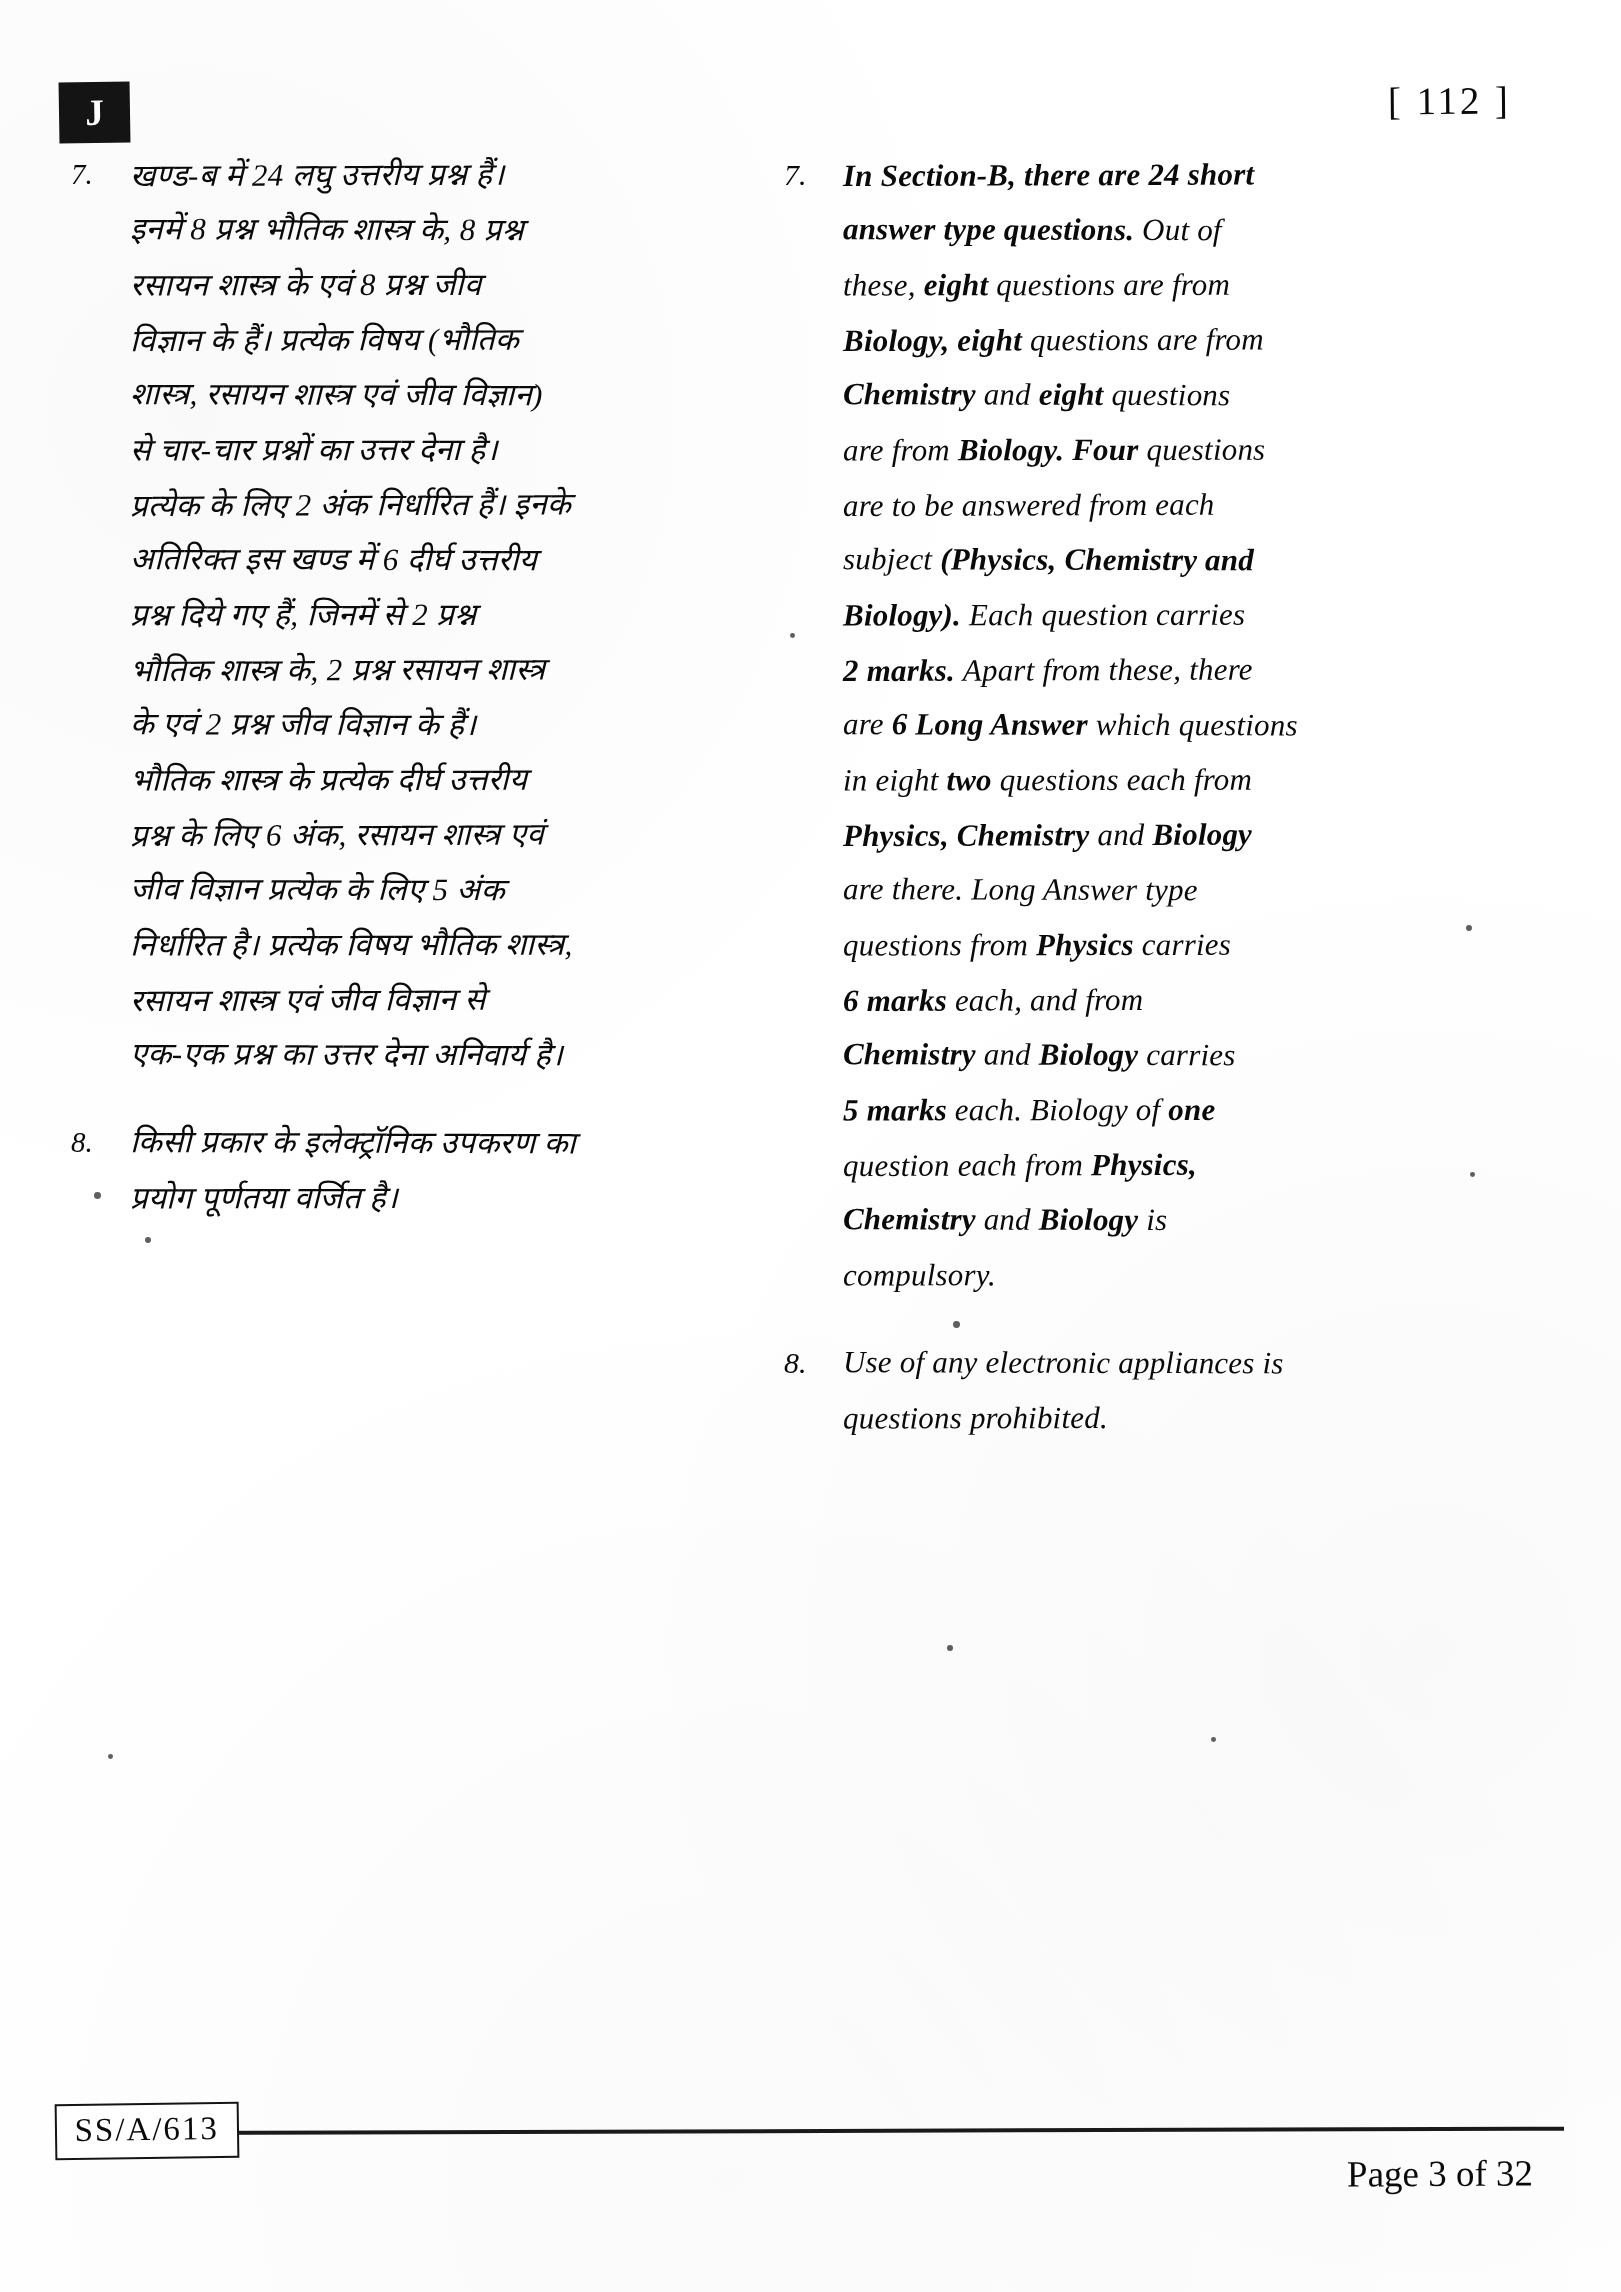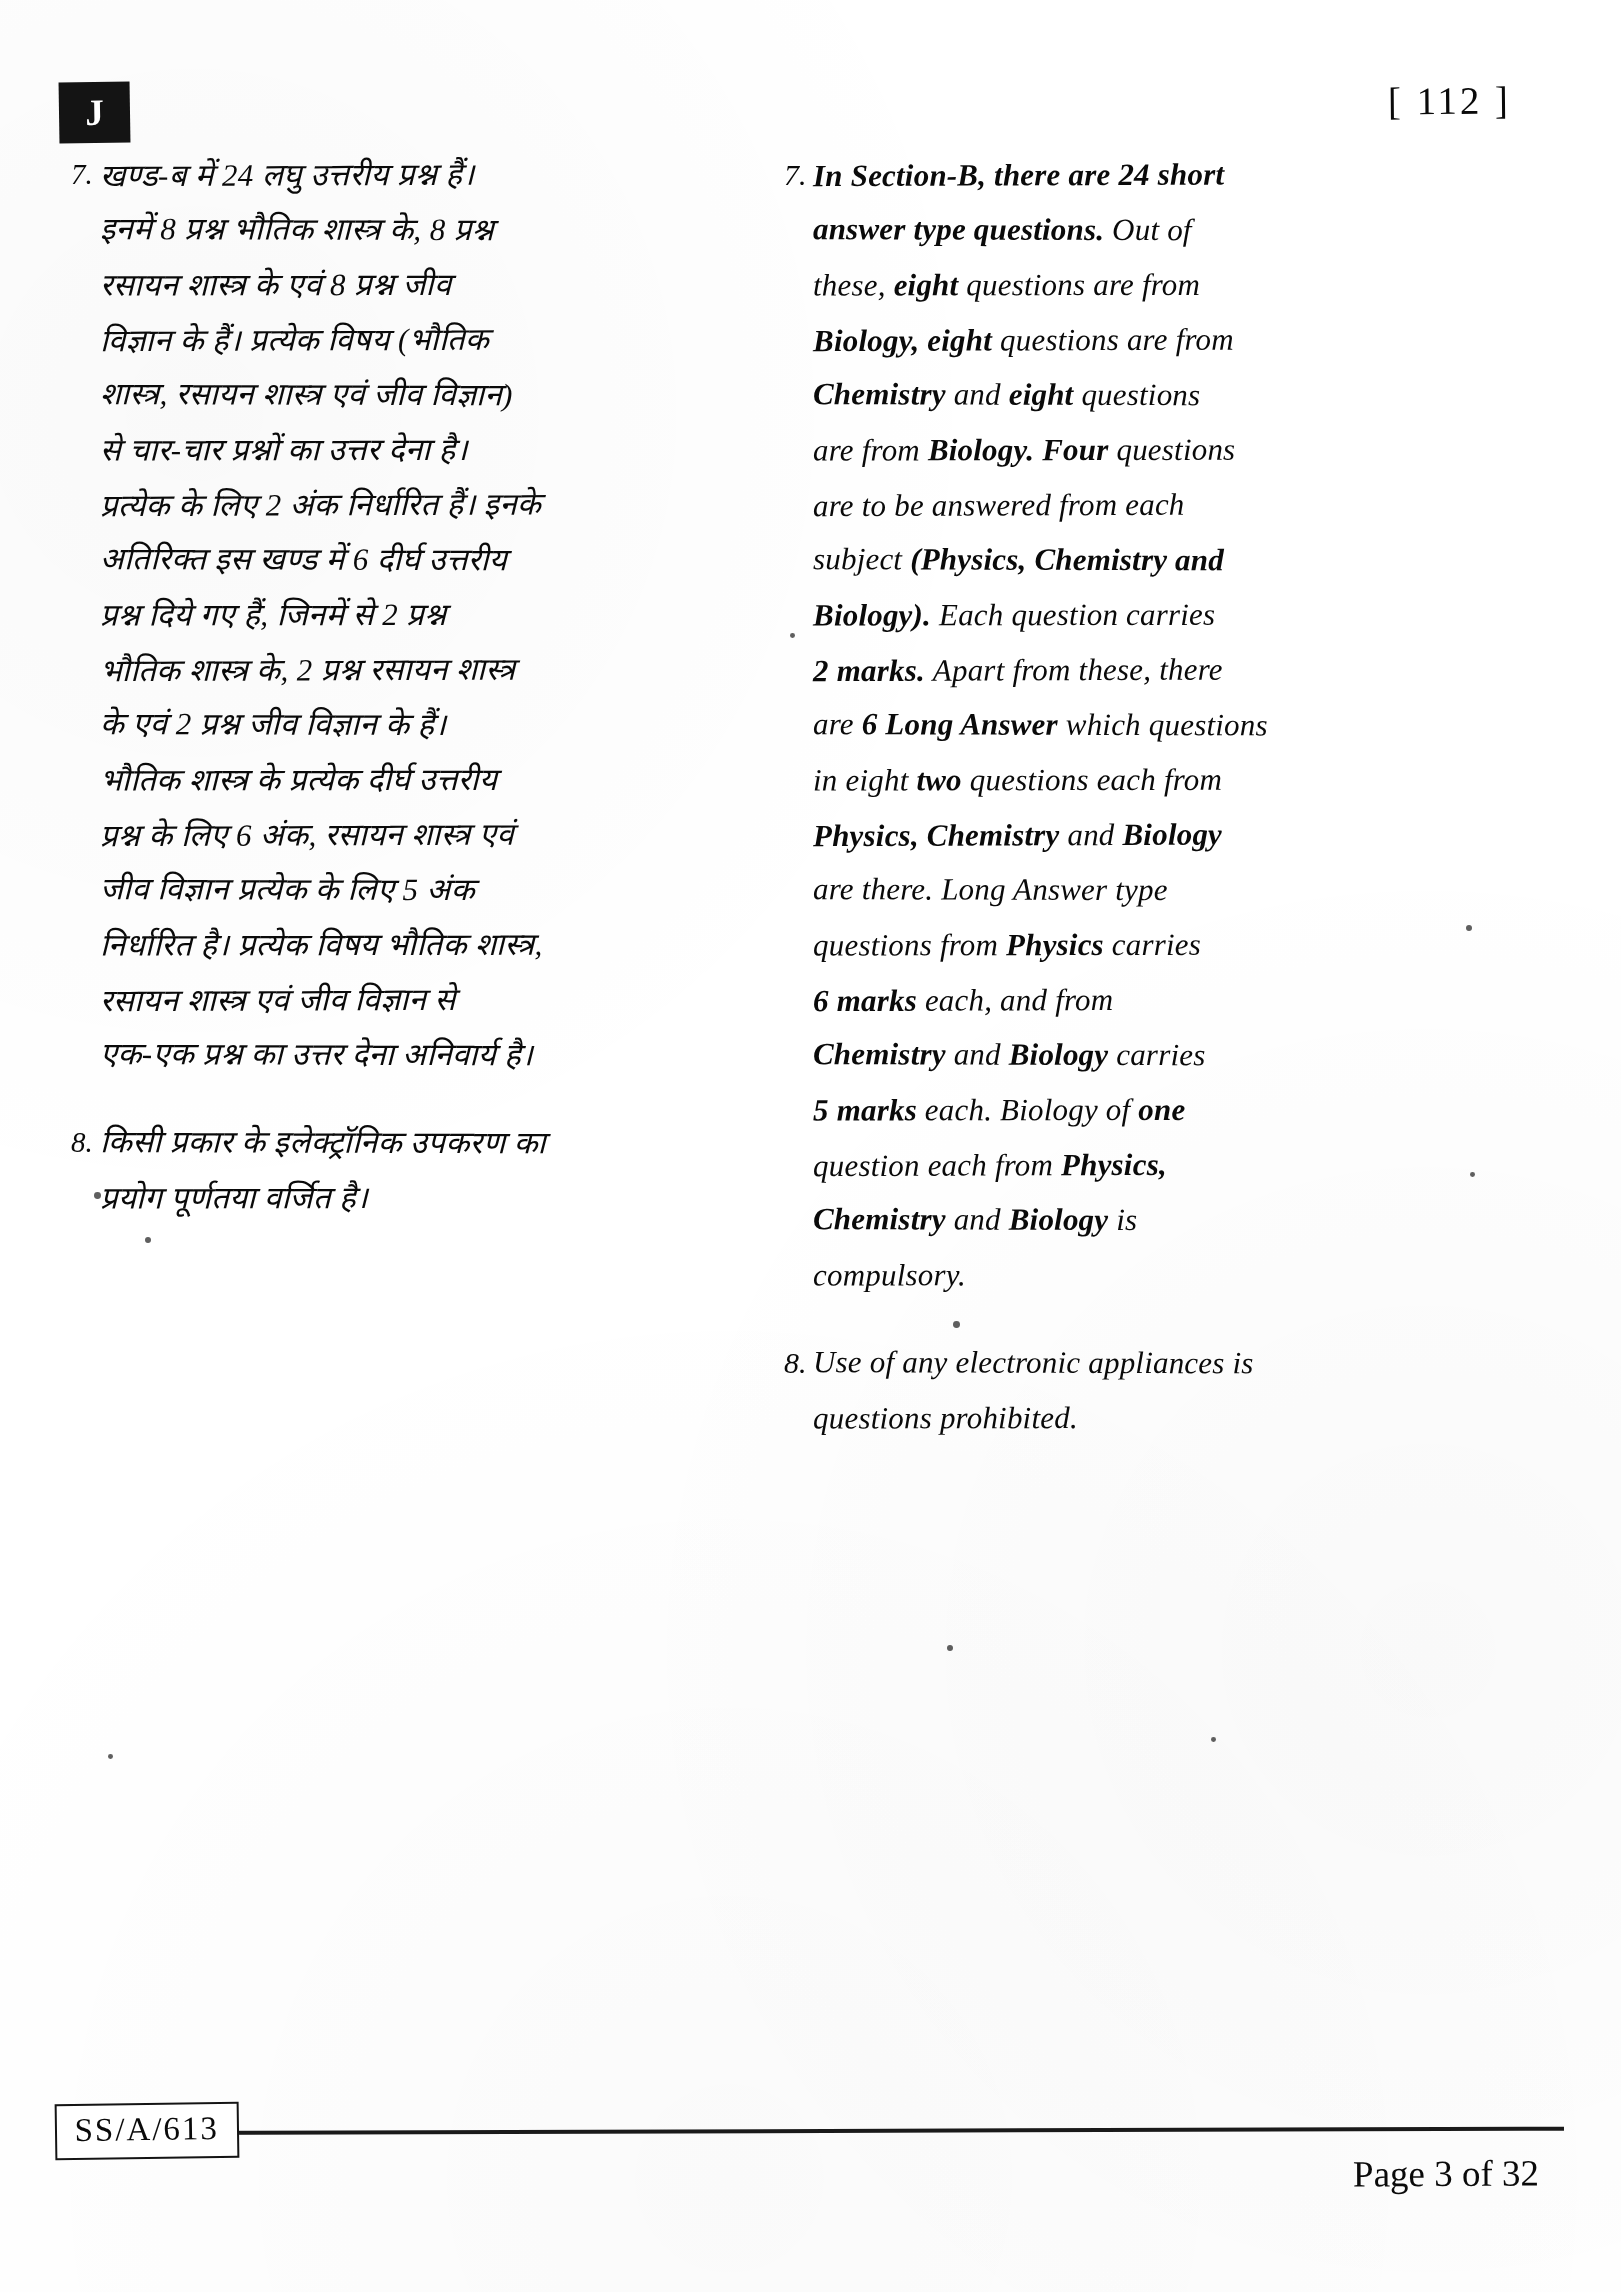--- a/index.html
+++ b/index.html
@@ -84,21 +84,21 @@
     top: 0;
     width: 45px;
     text-align: left;
     font-family: "Liberation Serif", serif;
     font-style: italic;
     font-size: 30px;
     line-height: 55px;
   }
 
   .lines {
-    margin-left: 29px;
+    margin-left: 59px;
   }
 
   .line {
     display: block;
     white-space: nowrap;
     line-height: 55px;
     height: 55px;
   }
 
   
@@ -147,21 +147,21 @@
   }
   .codebox span {
     font-family: "Liberation Serif", serif;
     font-size: 33px;
     letter-spacing: 2px;
     line-height: 1.15;
   }
 
   .pagenum {
     position: absolute;
-    right: 82px;
+    right: 88px;
     top: 2152px;
     font-family: "Liberation Serif", serif;
     font-size: 37px;
     transform: rotate(-0.3deg);
   }
 
   
   .speck {
     position: absolute;
     background: #2a2a2a;

